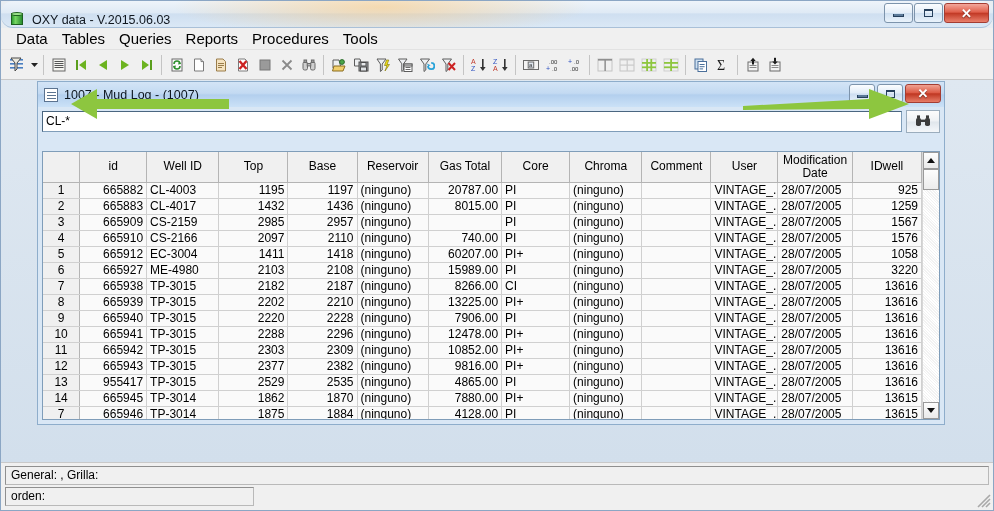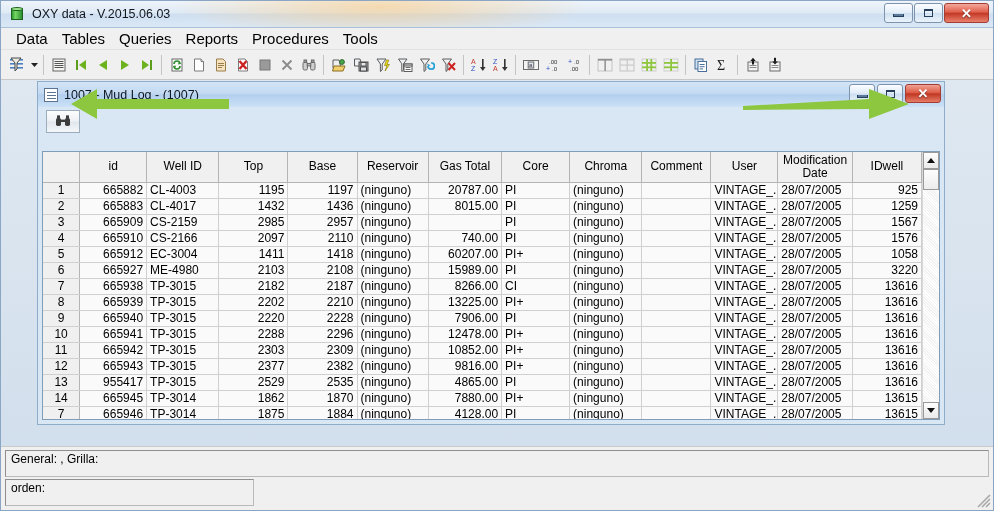--- a/index.html
+++ b/index.html
@@ -25,24 +25,25 @@
     flex-direction: column;
   }
 
   
   #titlebar {
     height: 27px;
     position: relative;
     background: linear-gradient(to bottom, #eef4fa 0%, #dfeaf5 45%, #cfdff0 50%, #dae8f6 100%);
     border-bottom: 1px solid #a9c0d8;
     display: flex;
-    align-items: center;
+    align-items: flex-end;
     padding-left: 8px;
     flex: 0 0 auto;
     overflow: hidden;
+    border-radius: 12px;
   }
   #titlebar .tb-glow {
     position: absolute;
     left: 170px; top: -24px;
     width: 420px; height: 60px;
     background: radial-gradient(ellipse at center, rgba(255,200,120,0.55) 0%, rgba(255,255,255,0.0) 70%);
     pointer-events: none;
   }
   .app-icon {
     width: 16px; height: 16px;
@@ -320,21 +321,21 @@
   .status-line {
     display: flex;
     gap: 3px;
     margin-bottom: 2px;
   }
   .status-cell {
     border: 1px solid #b9b9b9;
     border-top-color: #8f8f8f;
     border-left-color: #8f8f8f;
     background: #f0f0f0;
-    height: 27px;
+    height: 19px;
     line-height: 17px;
     padding: 0 5px;
     font-size: 12px;
     color: #000;
     white-space: nowrap;
     overflow: hidden;
   }
   .grow { flex: 1 1 auto; }
   #resize-grip {
     position: absolute;
@@ -659,20 +660,21 @@
           <div class="cw-btn">
               <div class="glyph-restore"></div>
             </div>
           <div class="cw-btn close">
               <span class="glyph-x">✕</span>
             </div>
         </div>
       </div>
 
       <div id="search-row">
+        <input id="search-input" type="text" spellcheck="false" value="CL-*" style="">
         <div id="find-button">
           <svg width="16" height="14" viewBox="0 0 16 14">
             <rect x="1" y="4" width="5" height="8" rx="1.8" fill="#3b3b3b"></rect>
             <rect x="10" y="4" width="5" height="8" rx="1.8" fill="#3b3b3b"></rect>
             <rect x="5.6" y="5.6" width="4.8" height="2.4" fill="#3b3b3b"></rect>
             <rect x="2" y="1.4" width="3" height="3" fill="#3b3b3b"></rect>
             <rect x="11" y="1.4" width="3" height="3" fill="#3b3b3b"></rect>
           </svg>
         </div>
       </div>

